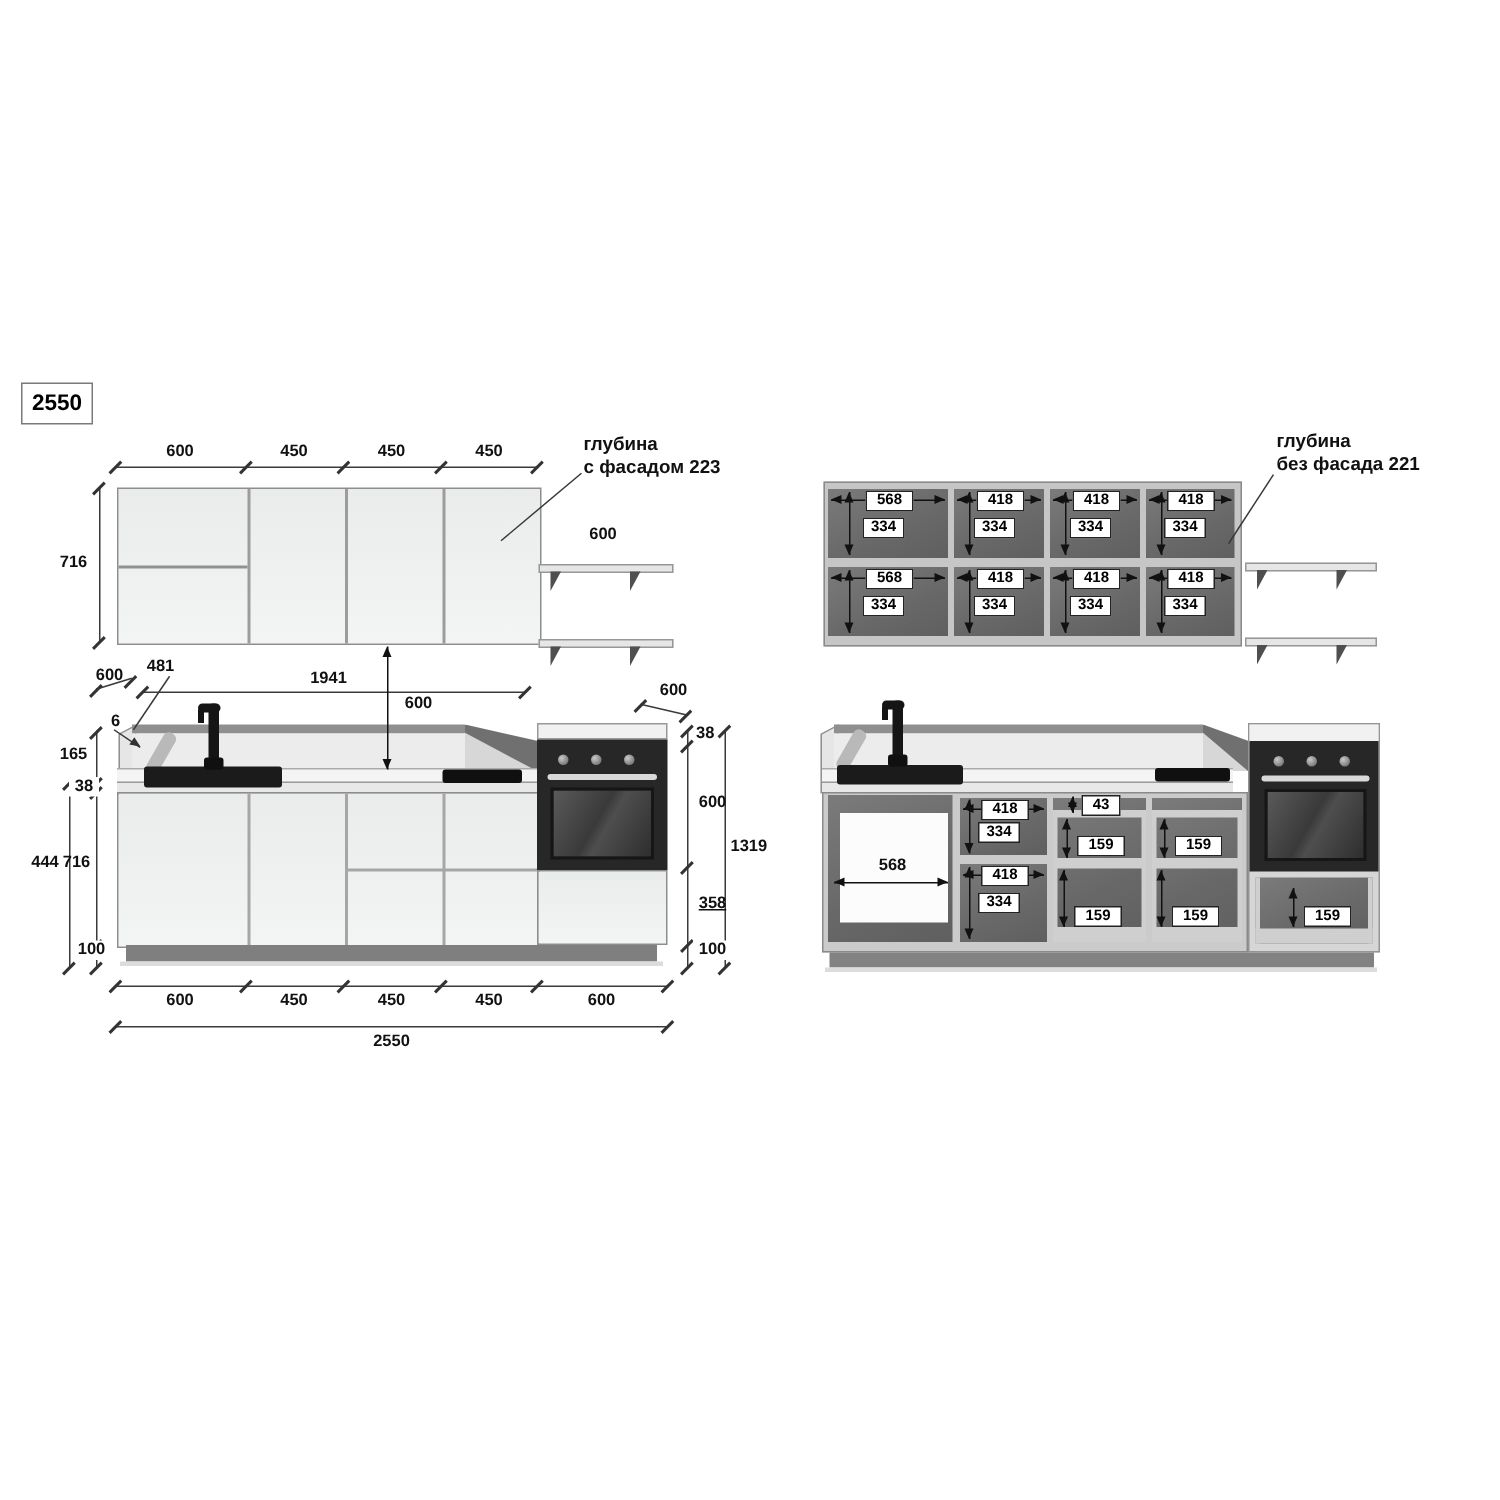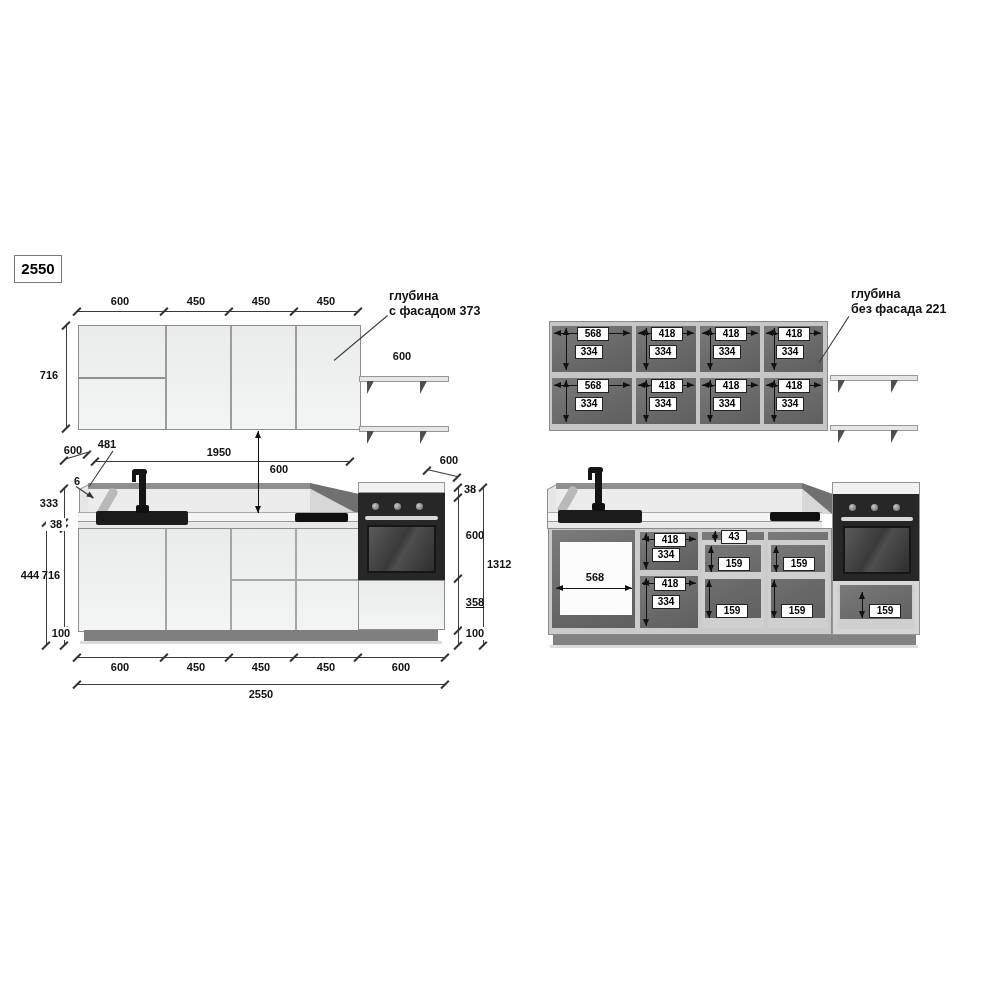--- a/index.html
+++ b/index.html
@@ -76,21 +76,21 @@
   <div class="shelfboard" style="left:359px;top:376px;width:88px;height:4px;"></div>
   <i class="bracket" style="left:367px;top:381px;"></i>
   <i class="bracket" style="left:420px;top:381px;"></i>
   <div class="shelfboard" style="left:359px;top:426px;width:88px;height:4px;"></div>
   <i class="bracket" style="left:367px;top:431px;"></i>
   <i class="bracket" style="left:420px;top:431px;"></i>
   <div class="dim" style="left:382px;top:350px;width:40px;">600</div>
 
   <div class="lead" style="left:334px;top:360px;width:70px;transform:rotate(-40deg);"></div>
   <div class="note" style="left:389px;top:289px;">глубина</div>
-  <div class="note" style="left:389px;top:304px;">с фасадом 373</div>
+  <div class="note" style="left:389px;top:304px;">с фасадом 223</div>
 
   <div class="abs" style="left:549px;top:321px;width:277px;height:108px;background:#c6c6c6;border:1px solid #8a8a8a;"></div>
 
   <div class="comp" style="left:552px;top:326px;width:80px;height:46px;"></div>
   <div class="comp" style="left:552px;top:378px;width:80px;height:46px;"></div>
   <div class="comp" style="left:636px;top:326px;width:60px;height:46px;"></div>
   <div class="comp" style="left:636px;top:378px;width:60px;height:46px;"></div>
   <div class="comp" style="left:700px;top:326px;width:60px;height:46px;"></div>
   <div class="comp" style="left:700px;top:378px;width:60px;height:46px;"></div>
   <div class="comp" style="left:764px;top:326px;width:59px;height:46px;"></div>
@@ -145,21 +145,21 @@
 
   <div class="lead" style="left:64px;top:459px;width:25px;transform:rotate(-17deg);"></div>
   <i class="tick" style="left:63px;top:455px;"></i>
   <i class="tick" style="left:86px;top:449px;"></i>
   <div class="dim" style="left:58px;top:444px;width:30px;">600</div>
   <div class="lead" style="left:89px;top:486px;width:43px;transform:rotate(-56deg);"></div>
   <div class="dim" style="left:92px;top:438px;width:30px;">481</div>
   <div class="hline" style="left:95px;top:461px;width:255px;"></div>
   <i class="tick" style="left:94px;top:456px;"></i>
   <i class="tick" style="left:349px;top:456px;"></i>
-  <div class="dim" style="left:199px;top:446px;width:40px;">1950</div>
+  <div class="dim" style="left:199px;top:446px;width:40px;">1941</div>
   <div class="varrow" style="left:258px;top:431px;height:82px;"></div>
   <div class="dim" style="left:264px;top:463px;width:30px;">600</div>
   <div class="lead" style="left:427px;top:469px;width:31px;transform:rotate(13deg);"></div>
   <i class="tick" style="left:426px;top:465px;"></i>
   <i class="tick" style="left:456px;top:472px;"></i>
   <div class="dim" style="left:434px;top:454px;width:30px;">600</div>
 
   <div class="abs" style="left:79px;top:486px;width:10px;height:38px;background:#e6e6e6;border:1px solid #909090;transform:skewY(-28deg);"></div>
   <div class="abs" style="left:88px;top:483px;width:222px;height:6px;background:#8f8f8f;"></div>
   <div class="abs" style="left:88px;top:489px;width:222px;height:25px;background:#ececec;"></div>
@@ -199,21 +199,21 @@
   <div class="abs" style="left:80px;top:641px;width:362px;height:3px;background:#dcdcdc;"></div>
 
   <div class="dim" style="left:71px;top:475px;width:12px;">6</div>
   <div class="arrR" style="left:76px;top:486px;width:21px;transform:rotate(34deg);"></div>
   <div class="vline" style="left:64px;top:487px;height:158px;"></div>
   <i class="tick" style="left:63px;top:483px;"></i>
   <i class="tick" style="left:63px;top:517px;"></i>
   <i class="tick" style="left:63px;top:523px;"></i>
   <i class="tick" style="left:63px;top:625px;"></i>
   <i class="tick" style="left:63px;top:640px;"></i>
-  <div class="dim" style="left:36px;top:497px;width:26px;">333</div>
+  <div class="dim" style="left:36px;top:497px;width:26px;">165</div>
   <div class="dim dimbg" style="left:46px;top:518px;width:20px;">38</div>
   <div class="dim" style="left:38px;top:569px;width:26px;">716</div>
   <div class="dim dimbg" style="left:48px;top:627px;width:26px;">100</div>
   <div class="vline" style="left:46px;top:522px;height:123px;"></div>
   <i class="tick" style="left:45px;top:517px;"></i>
   <i class="tick" style="left:45px;top:640px;"></i>
   <div class="dim" style="left:16px;top:569px;width:28px;">444</div>
 
   <div class="vline" style="left:458px;top:487px;height:158px;"></div>
   <i class="tick" style="left:457px;top:482px;"></i>
@@ -221,21 +221,21 @@
   <i class="tick" style="left:457px;top:573px;"></i>
   <i class="tick" style="left:457px;top:625px;"></i>
   <i class="tick" style="left:457px;top:640px;"></i>
   <div class="dim" style="left:464px;top:483px;width:20px;text-align:left;">38</div>
   <div class="dim" style="left:462px;top:529px;width:26px;">600</div>
   <div class="dim" style="left:462px;top:596px;width:26px;text-decoration:underline;">358</div>
   <div class="dim dimbg" style="left:462px;top:627px;width:26px;">100</div>
   <div class="vline" style="left:483px;top:487px;height:158px;"></div>
   <i class="tick" style="left:482px;top:482px;"></i>
   <i class="tick" style="left:482px;top:640px;"></i>
-  <div class="dim" style="left:487px;top:558px;width:34px;text-align:left;">1312</div>
+  <div class="dim" style="left:487px;top:558px;width:34px;text-align:left;">1319</div>
 
   <div class="hline" style="left:77px;top:657px;width:368px;"></div>
   <i class="tick" style="left:76px;top:652px;"></i>
   <i class="tick" style="left:163px;top:652px;"></i>
   <i class="tick" style="left:228px;top:652px;"></i>
   <i class="tick" style="left:293px;top:652px;"></i>
   <i class="tick" style="left:357px;top:652px;"></i>
   <i class="tick" style="left:444px;top:652px;"></i>
   <div class="dim" style="left:101px;top:661px;width:38px;">600</div>
   <div class="dim" style="left:177px;top:661px;width:38px;">450</div>

